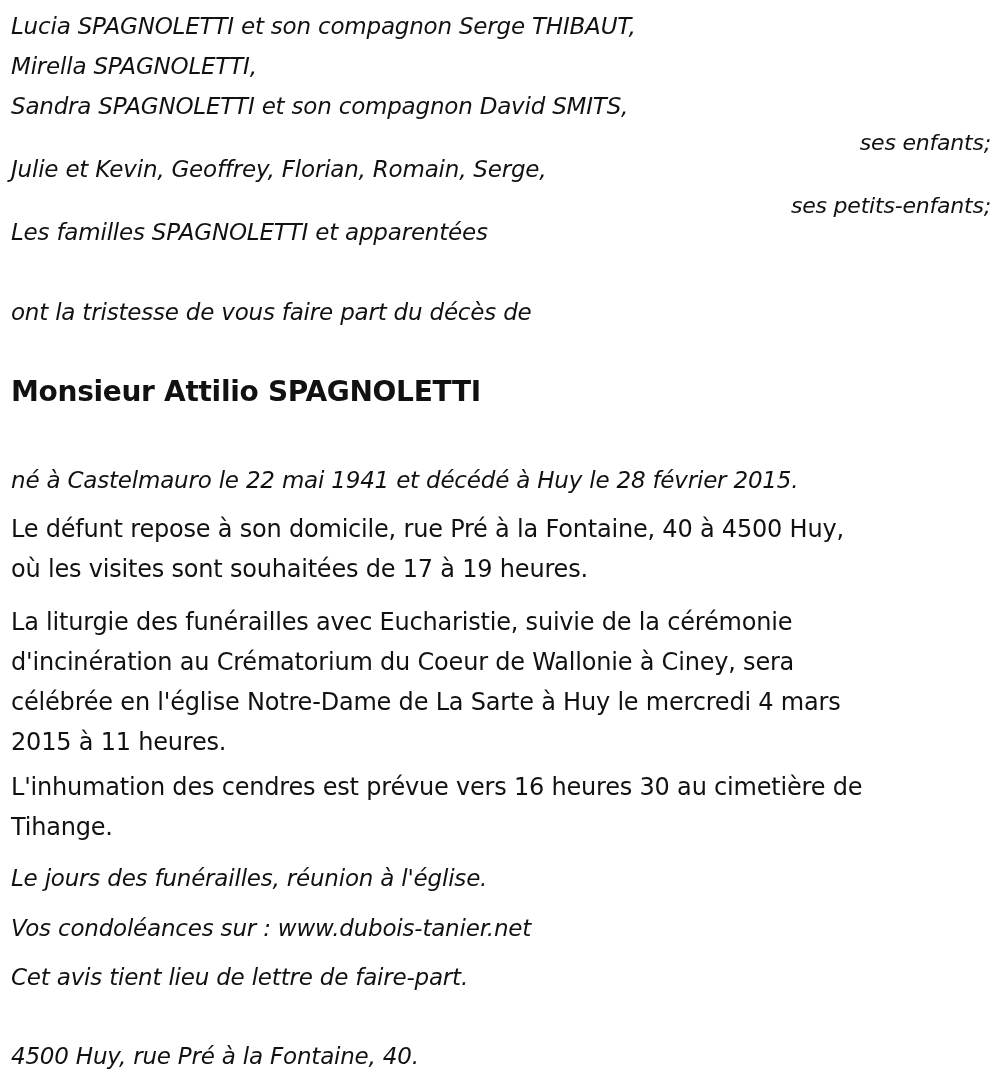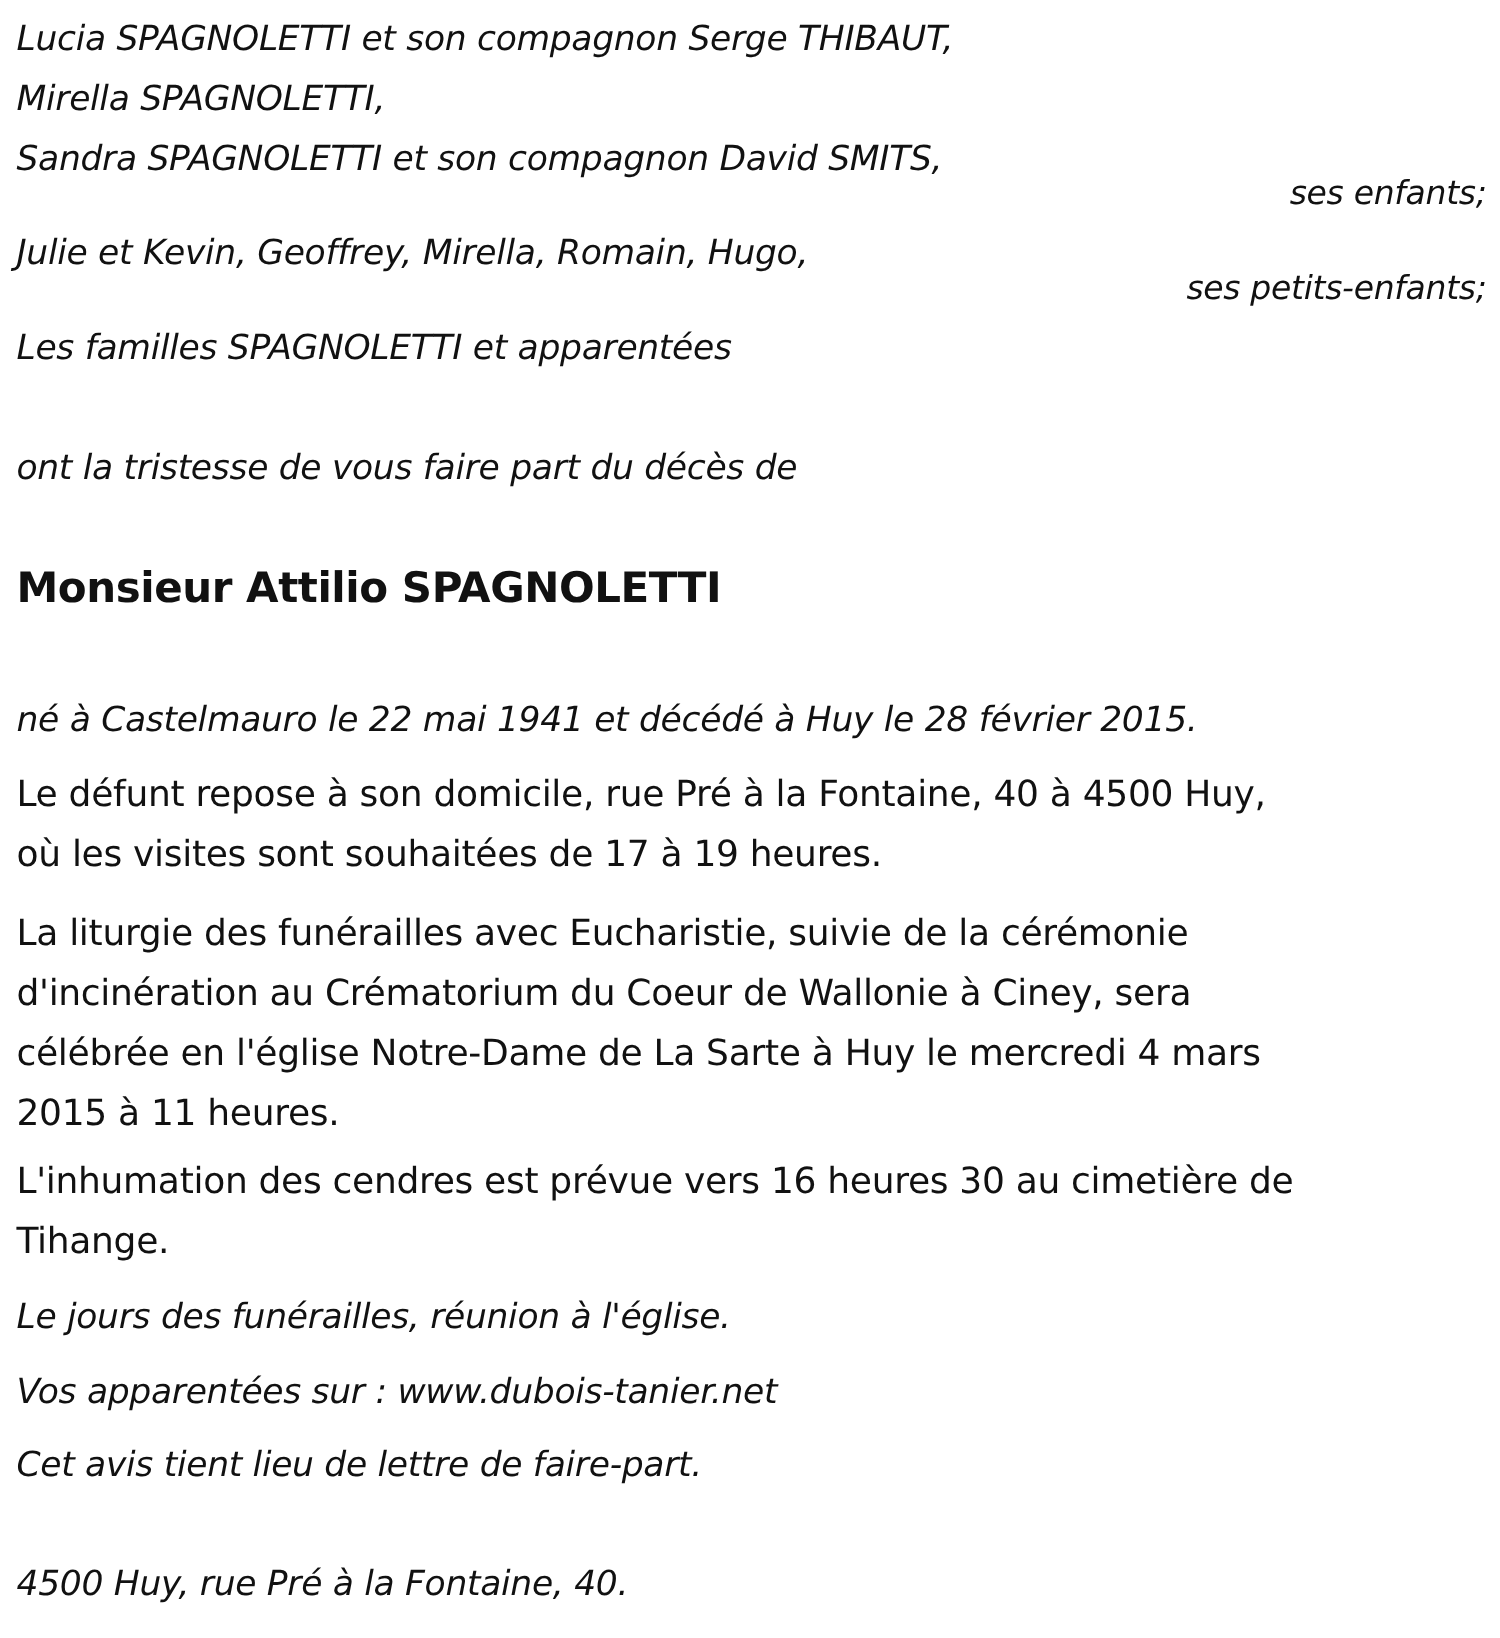--- a/index.html
+++ b/index.html
@@ -7,40 +7,40 @@
     width: 1000px; height: 1092px; position: relative; overflow: hidden;
     font-family: "DejaVu Sans", sans-serif; color: #111111;
   }
   .doc { position: absolute; left: 11px; top: 0; width: 980px; }
   .line {
     position: absolute; left: 0; white-space: nowrap;
     font-size: 23px; line-height: 28px; letter-spacing: -0.2px; font-style: italic;
   }
   .right {
     position: absolute; right: 0; white-space: nowrap; font-style: italic;
-    font-size: 22px; line-height: 26px; letter-spacing: -0.2px; text-align: right;
+    font-size: 22px; line-height: 26px; letter-spacing: -0.2px; text-align: right; margin-top: 13px;
   }
   .title {
     position: absolute; left: 0; white-space: nowrap;
     font-size: 28px; line-height: 38px; font-weight: bold; letter-spacing: -0.3px;
   }
   .para { position: absolute; left: 0; width: 975px; font-size: 24px; line-height: 40px; letter-spacing: -0.2px; }
   .para span { display: block; white-space: nowrap; }
 </style>
 </head>
 <body>
 
 <div class="doc">
 
   <div class="line" style="top:12px">Lucia SPAGNOLETTI et son compagnon Serge THIBAUT,</div>
   <div class="line" style="top:52px">Mirella SPAGNOLETTI,</div>
   <div class="line" style="top:92px">Sandra SPAGNOLETTI et son compagnon David SMITS,</div>
   <div class="right" style="top:117px">ses enfants;</div>
 
-  <div class="line" style="top:155px">Julie et Kevin, Geoffrey, Mirella, Romain, Hugo,</div>
+  <div class="line" style="top:155px">Julie et Kevin, Geoffrey, Florian, Romain, Serge,</div>
   <div class="right" style="top:180px">ses petits-enfants;</div>
 
   <div class="line" style="top:218px">Les familles SPAGNOLETTI et apparentées</div>
 
   <div class="line" style="top:298px">ont la tristesse de vous faire part du décès de</div>
 
   <div class="title" style="top:373px">Monsieur Attilio SPAGNOLETTI</div>
 
   <div class="line" style="top:466px">né à Castelmauro le 22 mai 1941 et décédé à Huy le 28 février 2015.</div>
 
@@ -57,20 +57,20 @@
   </div>
 
   <div class="para" style="top:767px">
     <span>L'inhumation des cendres est prévue vers 16 heures 30 au cimetière de</span>
     <span>Tihange.</span>
   </div>
 
   <div class="line" style="top:864px">Le jours des funérailles, réunion à l'église.</div>
 
   <div class="line" style="top:914px">
-    <span>Vos apparentées sur : </span><span>www.dubois-tanier.net</span>
+    <span>Vos condoléances sur : </span><span>www.dubois-tanier.net</span>
   </div>
 
   <div class="line" style="top:963px">Cet avis tient lieu de lettre de faire-part.</div>
 
   <div class="line" style="top:1042px">4500 Huy, rue Pré à la Fontaine, 40.</div>
 
 </div>
 
 </body></html>

